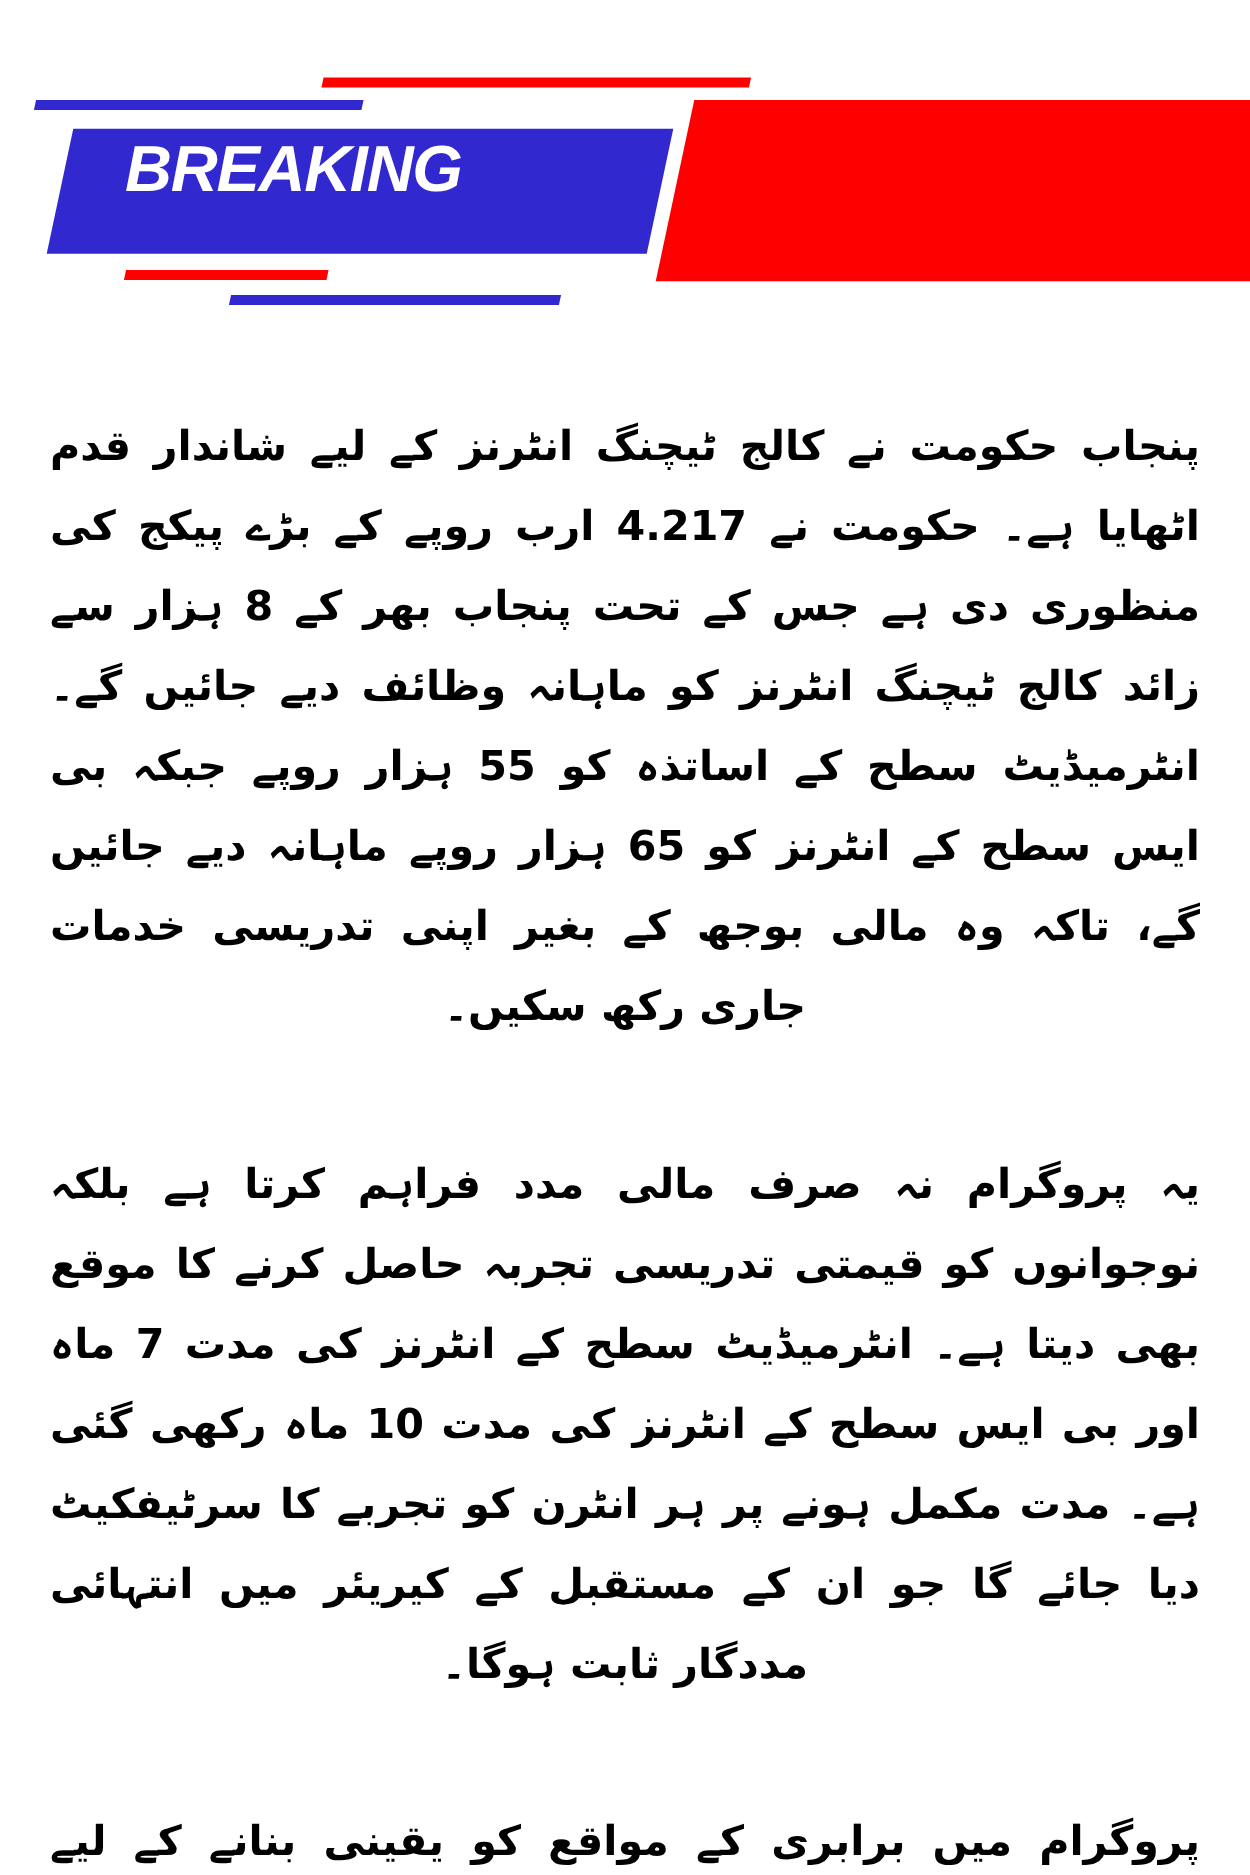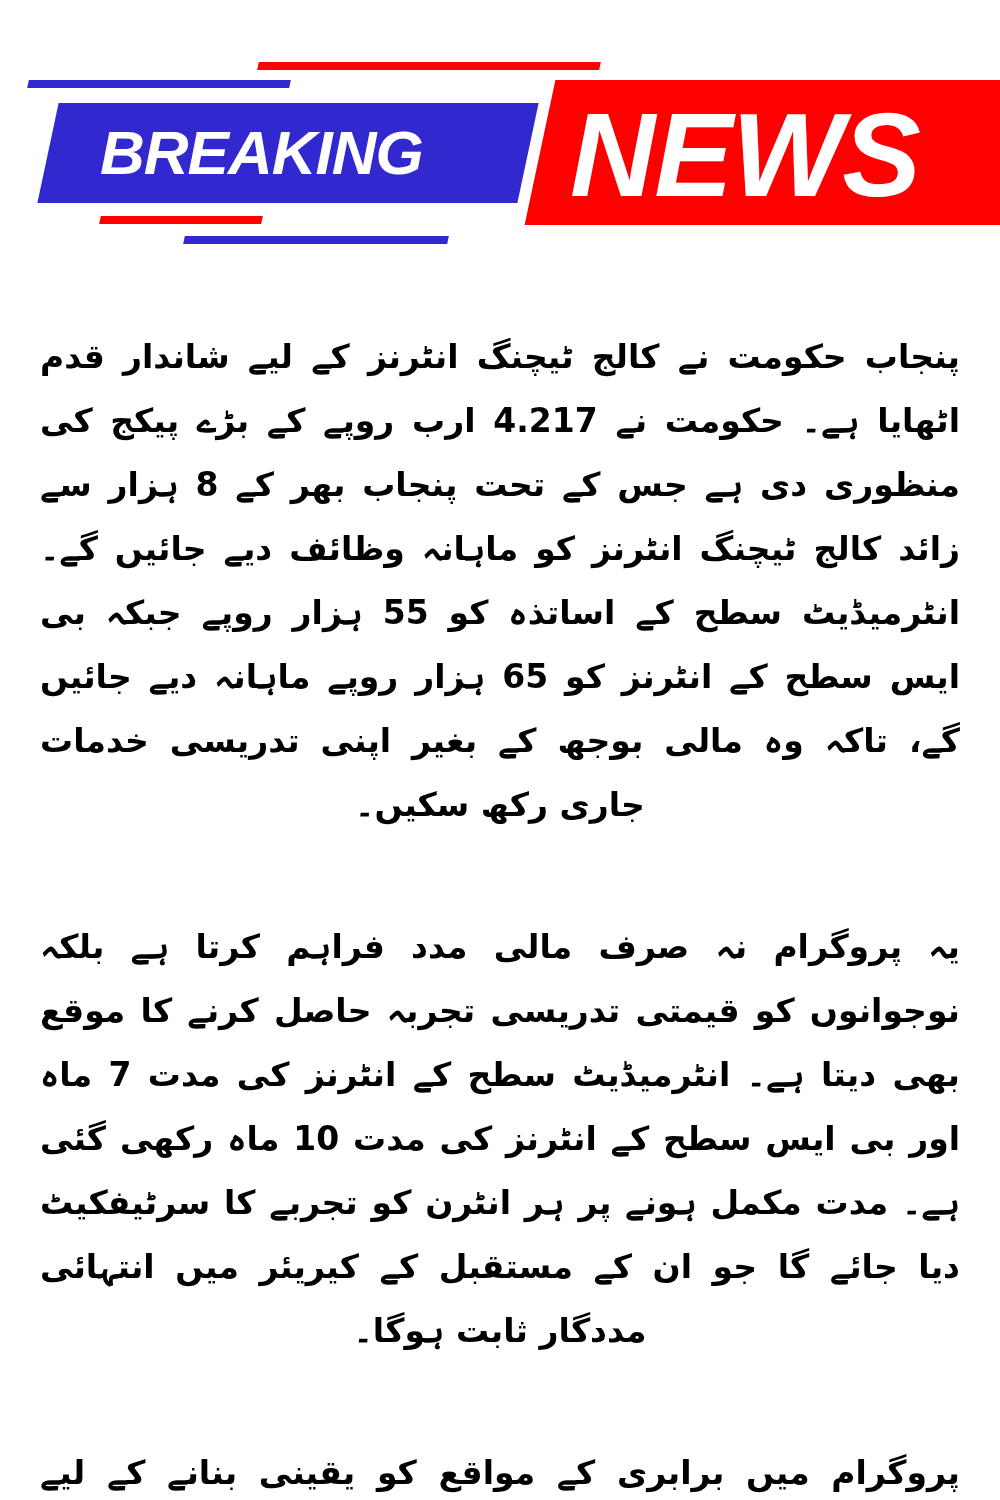--- a/index.html
+++ b/index.html
@@ -2,36 +2,35 @@
 <html><head>
 <meta charset="utf-8">
 <style>
   html, body { margin: 0; padding: 0; background: #ffffff; }
   body { width: 1000px; height: 1500px; position: relative; overflow: hidden; font-family: "DejaVu Sans", sans-serif; }
   .banner { position: absolute; left: 0; top: 0; width: 1000px; height: 290px; }
   .stripe { position: absolute; transform: skewX(-12deg); }
   .news-box { position: absolute; left: 540px; top: 80px; width: 480px; height: 145px; transform: skewX(-12deg); background: #ff0000; }
   .breaking-box { position: absolute; left: 48px; top: 103px; width: 480px; height: 100px; transform: skewX(-12deg); background: #3128d0; }
   .banner-text { position: absolute; color: #ffffff; font-family: "Liberation Sans", sans-serif; font-weight: bold; font-style: italic; letter-spacing: -1px; }
-  .breaking-text { left: 100px; top: 113px; font-size: 62px; line-height: 80px; }
+  .breaking-text { left: 100px; top: 96px; font-size: 52px; line-height: 80px; }
   .news-text { left: 570px; top: 95px; font-size: 118px; line-height: 120px; }
   .article { position: absolute; left: 40px; top: 325px; width: 920px; direction: rtl; text-align: justify; text-align-last: center; font-family: "DejaVu Sans", sans-serif; font-weight: bold; font-size: 33px; line-height: 64px; color: #000; }
   .para { margin: 0 0 78px 0; }
 </style>
 </head>
 <body>
 
 <div class="banner">
   <div class="stripe" style="left:258px; top:62px; width:342px; height:8px; background:#ff0000;"></div>
   <div class="stripe" style="left:28px; top:80px; width:262px; height:8px; background:#3128d0;"></div>
   <div class="news-box"></div>
   <div class="breaking-box"></div>
   <div class="stripe" style="left:100px; top:216px; width:162px; height:8px; background:#ff0000;"></div>
   <div class="stripe" style="left:184px; top:236px; width:264px; height:8px; background:#3128d0;"></div>
   <div class="banner-text breaking-text">BREAKING</div>
-  <div class="banner-text news-text">NEWS</div>
 </div>
 
 <div class="article">
   <p class="para">پنجاب حکومت نے کالج ٹیچنگ انٹرنز کے لیے شاندار قدم اٹھایا ہے۔ حکومت نے 4.217 ارب روپے کے بڑے پیکج کی منظوری دی ہے جس کے تحت پنجاب بھر کے 8 ہزار سے زائد کالج ٹیچنگ انٹرنز کو ماہانہ وظائف دیے جائیں گے۔ انٹرمیڈیٹ سطح کے اساتذہ کو 55 ہزار روپے جبکہ بی ایس سطح کے انٹرنز کو 65 ہزار روپے ماہانہ دیے جائیں گے، تاکہ وہ مالی بوجھ کے بغیر اپنی تدریسی خدمات جاری رکھ سکیں۔</p>
   <p class="para">یہ پروگرام نہ صرف مالی مدد فراہم کرتا ہے بلکہ نوجوانوں کو قیمتی تدریسی تجربہ حاصل کرنے کا موقع بھی دیتا ہے۔ انٹرمیڈیٹ سطح کے انٹرنز کی مدت 7 ماہ اور بی ایس سطح کے انٹرنز کی مدت 10 ماہ رکھی گئی ہے۔ مدت مکمل ہونے پر ہر انٹرن کو تجربے کا سرٹیفکیٹ دیا جائے گا جو ان کے مستقبل کے کیریئر میں انتہائی مددگار ثابت ہوگا۔</p>
   <p class="para">پروگرام میں برابری کے مواقع کو یقینی بنانے کے لیے اقلیتوں کے لیے 404، خصوصی افراد کے لیے 243، اور ٹرانس جینڈر کمیونٹی کے لیے 40 نشستیں مختص کی گئی ہیں۔ یہ اقدام حکومت پنجاب کی تعلیم کے فروغ اور نوجوانوں کو بااختیار بنانے کی سنجیدہ کوشش ہے۔ اس منصوبے کی مکمل تفصیلات جاننے کے لیے مضمون کو آخر تک ضرور پڑھیں۔</p>
 </div>
 
 </body></html>

